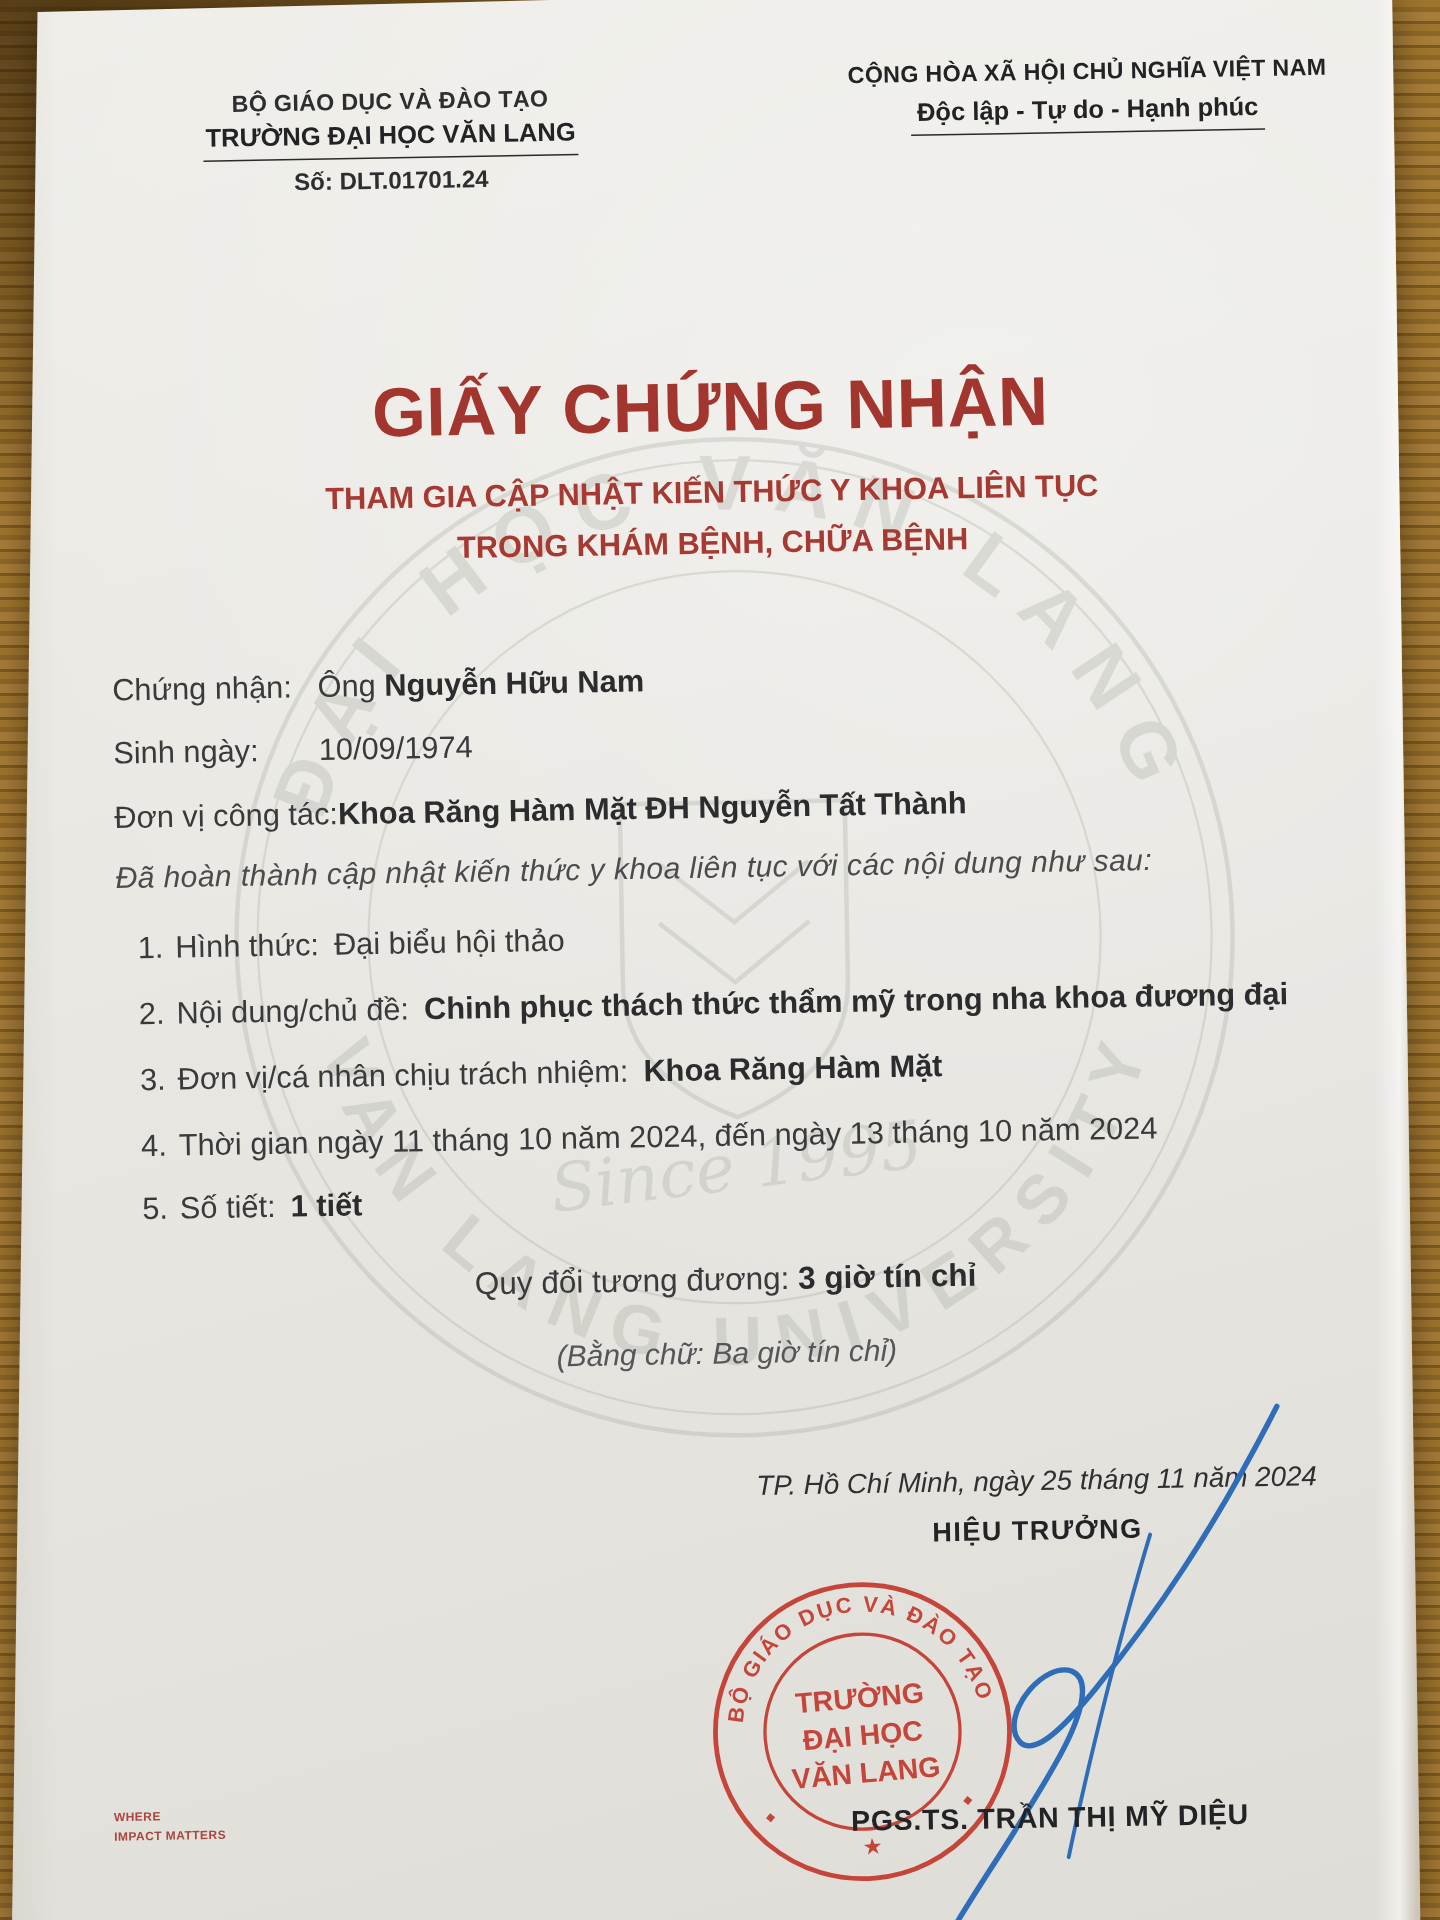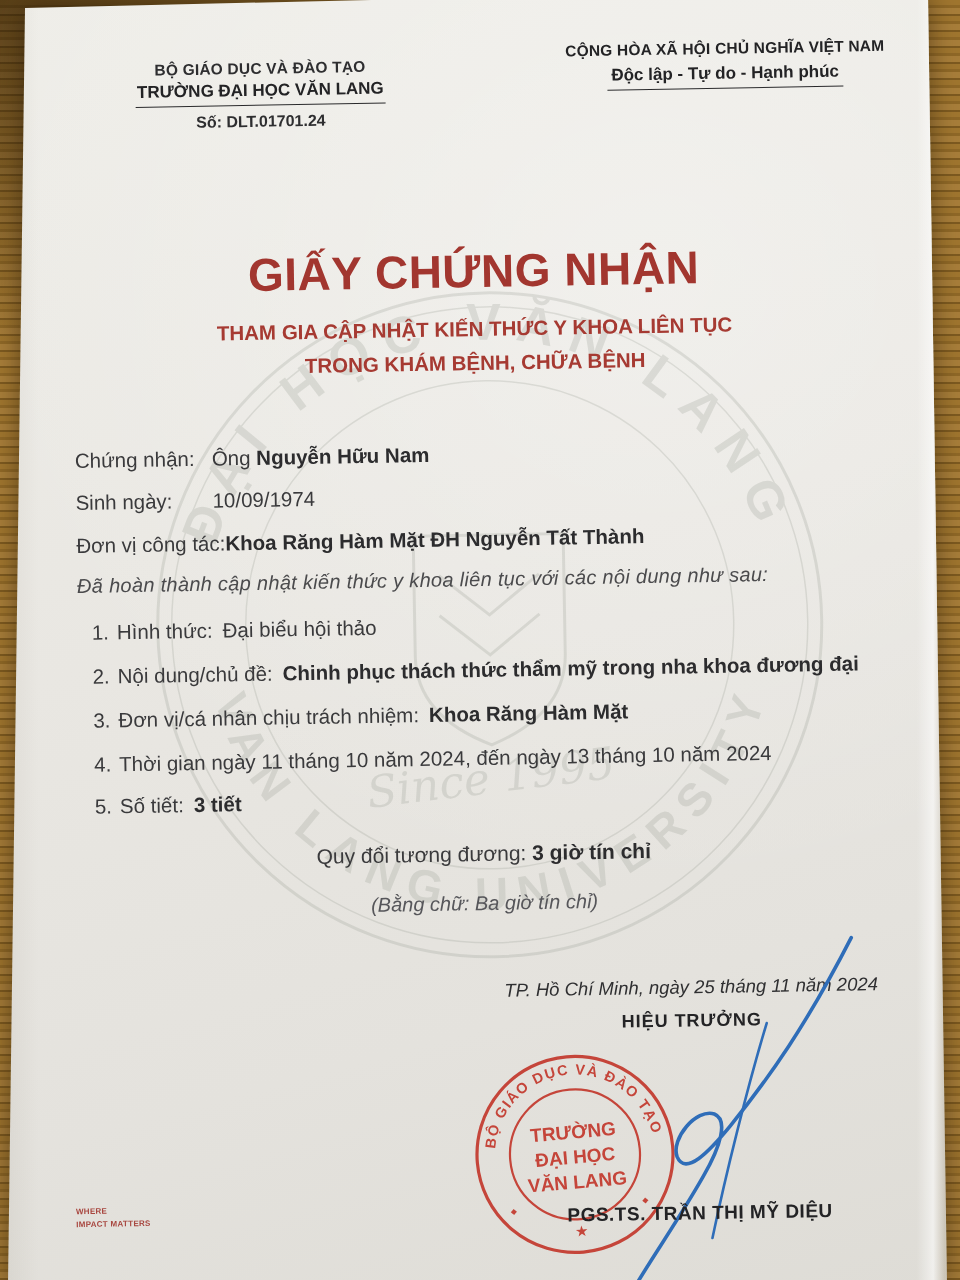--- a/index.html
+++ b/index.html
@@ -123,21 +123,21 @@
   <div class="abs item" style="top:658px;">
     <span class="no">2.</span><span class="lbl">Nội dung/chủ đề:</span><span class="b">Chinh phục thách thức thẩm mỹ trong nha khoa đương đại</span>
   </div>
   <div class="abs item" style="top:702px;">
     <span class="no">3.</span><span class="lbl">Đơn vị/cá nhân chịu trách nhiệm:</span><span class="b">Khoa Răng Hàm Mặt</span>
   </div>
   <div class="abs item" style="top:746px;">
     <span class="no">4.</span><span class="lbl">Thời gian ngày 11 tháng 10 năm 2024, đến ngày 13 tháng 10 năm 2024</span><span></span>
   </div>
   <div class="abs item" style="top:788px;">
-    <span class="no">5.</span><span class="lbl">Số tiết:</span><span class="b">3 tiết</span>
+    <span class="no">5.</span><span class="lbl">Số tiết:</span><span class="b">1 tiết</span>
   </div>
 
   <div class="abs eqv ctr">
     <span>Quy đổi tương đương: </span><span class="b">3 giờ tín chỉ</span>
   </div>
   <div class="abs words ctr">(Bằng chữ: Ba giờ tín chỉ)</div>
 
   <div class="abs pdate ctr">TP. Hồ Chí Minh, ngày 25 tháng 11 năm 2024</div>
   <div class="abs ptitle ctr">HIỆU TRƯỞNG</div>
 

